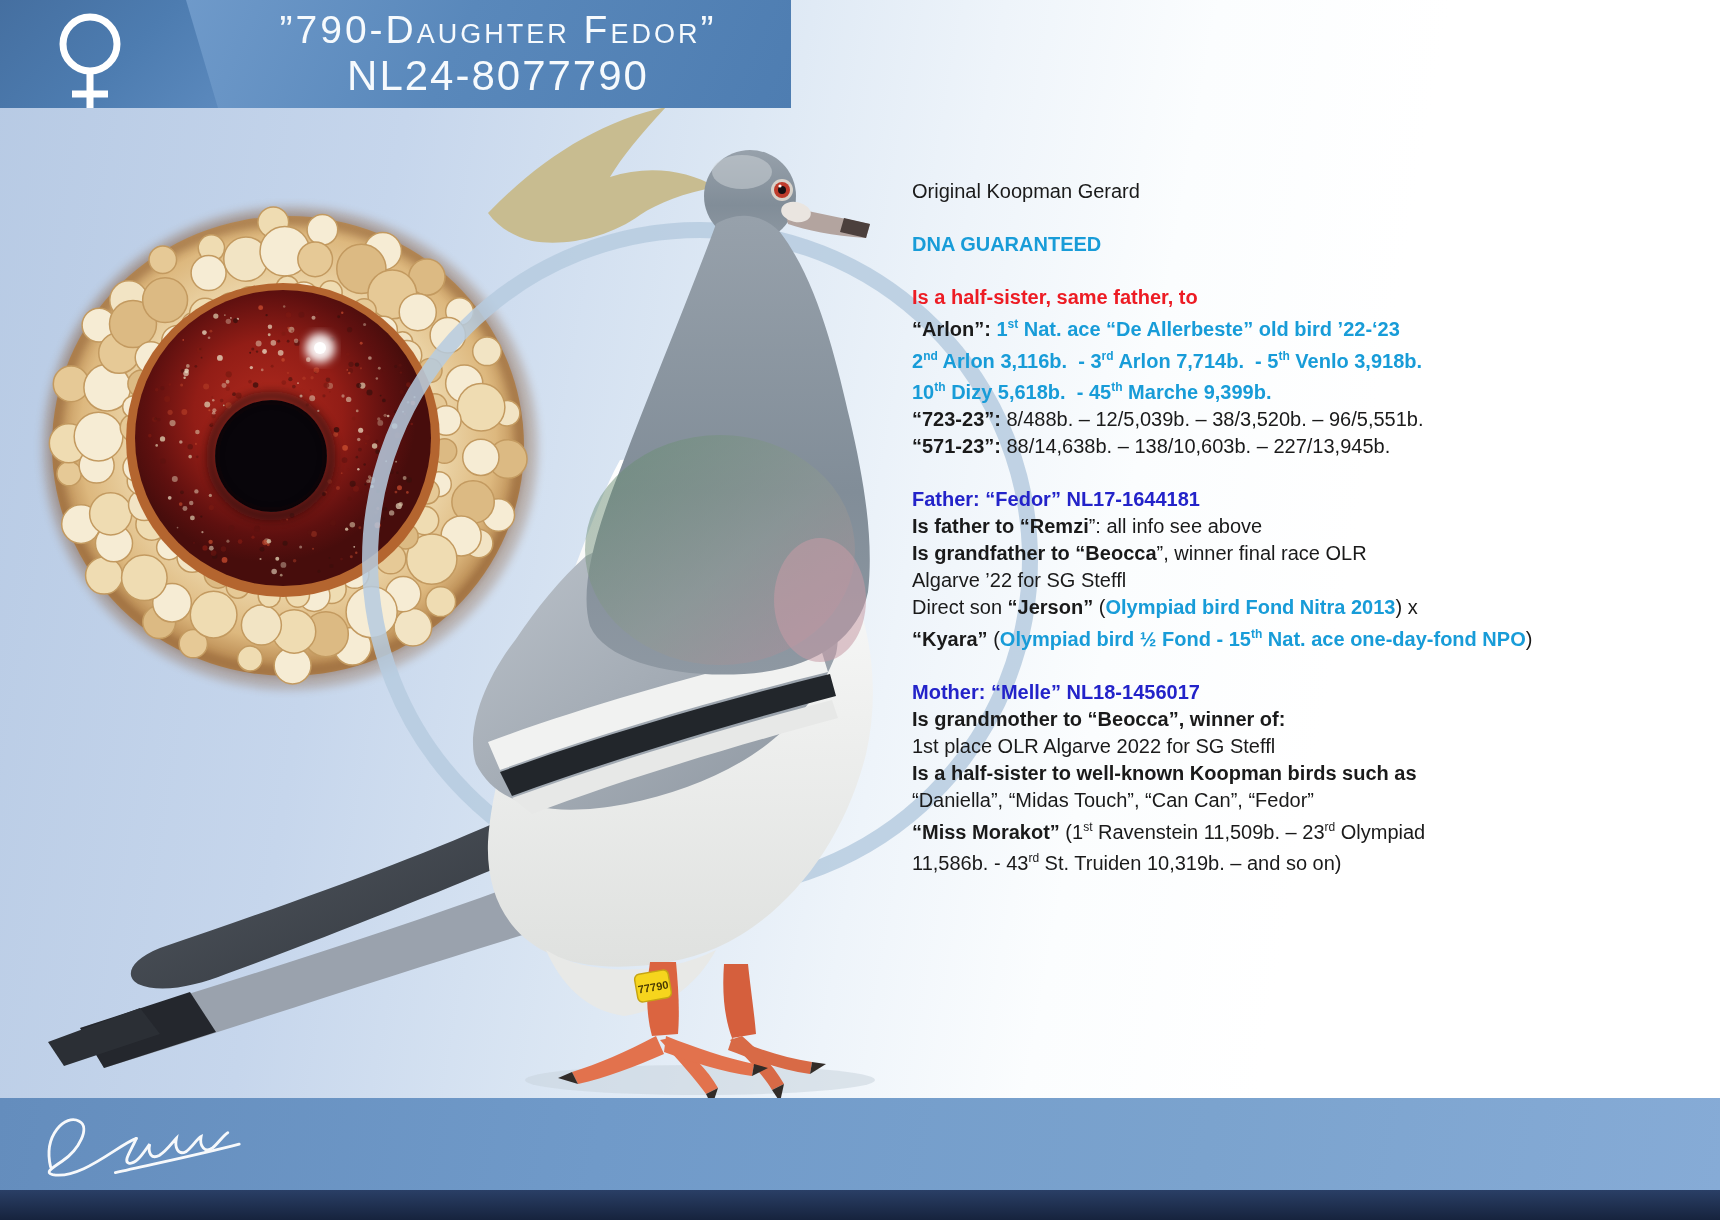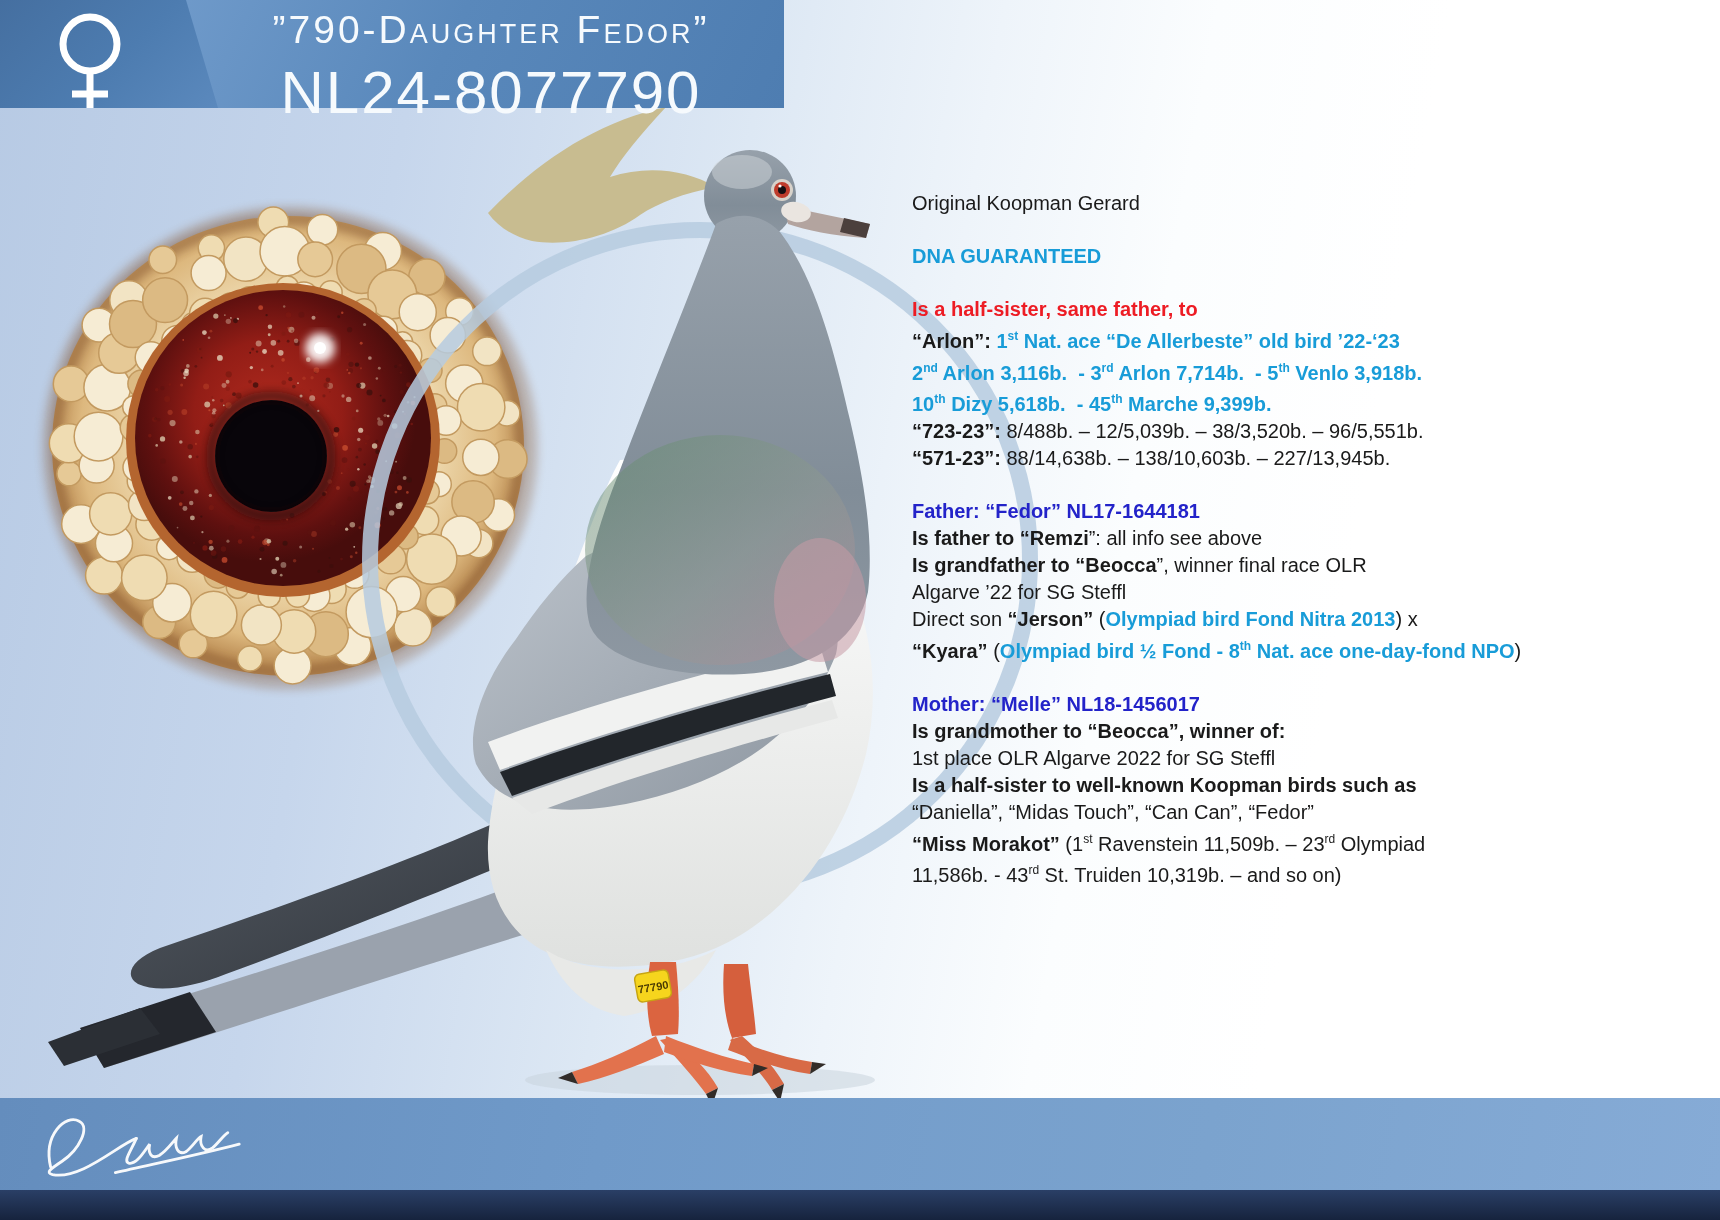--- a/index.html
+++ b/index.html
@@ -13,35 +13,35 @@
     position:absolute;inset:0;
     background:linear-gradient(100deg,#b7cae4 0%,#c6d6ec 22%,#dde8f4 40%,#eef4fa 52%,#fbfdfe 63%,#ffffff 75%);
   }
   
   .corner-box{
     position:absolute;left:0;top:0;width:218px;height:108px;z-index:6;
     background:linear-gradient(135deg,#456fa0 0%,#4d7cb0 55%,#5b89bd 100%);
     clip-path:polygon(0 0,186px 0,218px 100%,0 100%);
   }
   .banner{
-    position:absolute;left:172px;top:0;width:612px;height:108px;z-index:5;
+    position:absolute;left:179px;top:0;width:612px;height:108px;z-index:5;
     background:linear-gradient(115deg,#6f9aca 0%,#5988bb 45%,#4e7db1 100%);
     color:#f6fafd;text-align:center;
   }
   .banner .t1{
     margin-top:9px;font-size:39px;line-height:42px;letter-spacing:3px;
     font-variant:small-caps;font-weight:400;padding-left:26px;
   }
   .banner .t2{
-    font-size:60px;line-height:50px;letter-spacing:2px;font-weight:400;padding-left:26px;margin-top:17px;
+    font-size:42px;line-height:50px;letter-spacing:2px;font-weight:400;padding-left:26px;
   }
   
   .pedigree{
     position:absolute;left:912px;top:178px;width:740px;z-index:4;
-    font-size:20px;line-height:27px;color:#1a1a1a;margin-top:12px;
+    font-size:20px;line-height:27px;color:#1a1a1a;
   }
   .para{margin:0 0 26px 0;}
   .para:last-child{margin-bottom:0;}
   .line{white-space:pre;}
   .b{font-weight:700;}
   .cyan{color:var(--cyan,#189cd8);}
   .red{color:var(--red,#ed1c24);}
   .blue{color:var(--blue,#2323c9);}
   .sup{font-size:0.6em;vertical-align:super;}
   
@@ -584,21 +584,21 @@
       <div class="line"><span class="cyan b">10</span><span class="cyan b sup">th</span><span class="cyan b"> Dizy 5,618b.  - 45</span><span class="cyan b sup">th</span><span class="cyan b"> Marche 9,399b.</span></div>
       <div class="line"><span class="b">“723-23”: </span><span>8/488b. – 12/5,039b. – 38/3,520b. – 96/5,551b.</span></div>
       <div class="line"><span class="b">“571-23”: </span><span>88/14,638b. – 138/10,603b. – 227/13,945b.</span></div>
     </div>
     <div class="para">
       <div class="line"><span class="blue b">Father: “Fedor” NL17-1644181</span></div>
       <div class="line"><span class="b">Is father to “Remzi</span><span>”: all info see above</span></div>
       <div class="line"><span class="b">Is grandfather to “Beocca</span><span>”, winner final race OLR</span></div>
       <div class="line"><span>Algarve ’22 for SG Steffl</span></div>
       <div class="line"><span>Direct son </span><span class="b">“Jerson” </span><span>(</span><span class="cyan b">Olympiad bird Fond Nitra 2013</span><span>) x</span></div>
-      <div class="line"><span class="b">“Kyara” </span><span>(</span><span class="cyan b">Olympiad bird ½ Fond - 8</span><span class="cyan b sup">th</span><span class="cyan b"> Nat. ace one-day-fond NPO</span><span>)</span></div>
+      <div class="line"><span class="b">“Kyara” </span><span>(</span><span class="cyan b">Olympiad bird ½ Fond - 15</span><span class="cyan b sup">th</span><span class="cyan b"> Nat. ace one-day-fond NPO</span><span>)</span></div>
     </div>
     <div class="para">
       <div class="line"><span class="blue b">Mother: “Melle” NL18-1456017</span></div>
       <div class="line"><span class="b">Is grandmother to “Beocca”, winner of:</span></div>
       <div class="line"><span>1st place OLR Algarve 2022 for SG Steffl</span></div>
       <div class="line"><span class="b">Is a half-sister to well-known Koopman birds such as</span></div>
       <div class="line"><span>“Daniella”, “Midas Touch”, “Can Can”, “Fedor”</span></div>
       <div class="line"><span class="b">“Miss Morakot” </span><span>(1</span><span class="sup">st</span><span> Ravenstein 11,509b. – 23</span><span class="sup">rd</span><span> Olympiad</span></div>
       <div class="line"><span>11,586b. - 43</span><span class="sup">rd</span><span> St. Truiden 10,319b. – and so on)</span></div>
     </div>

